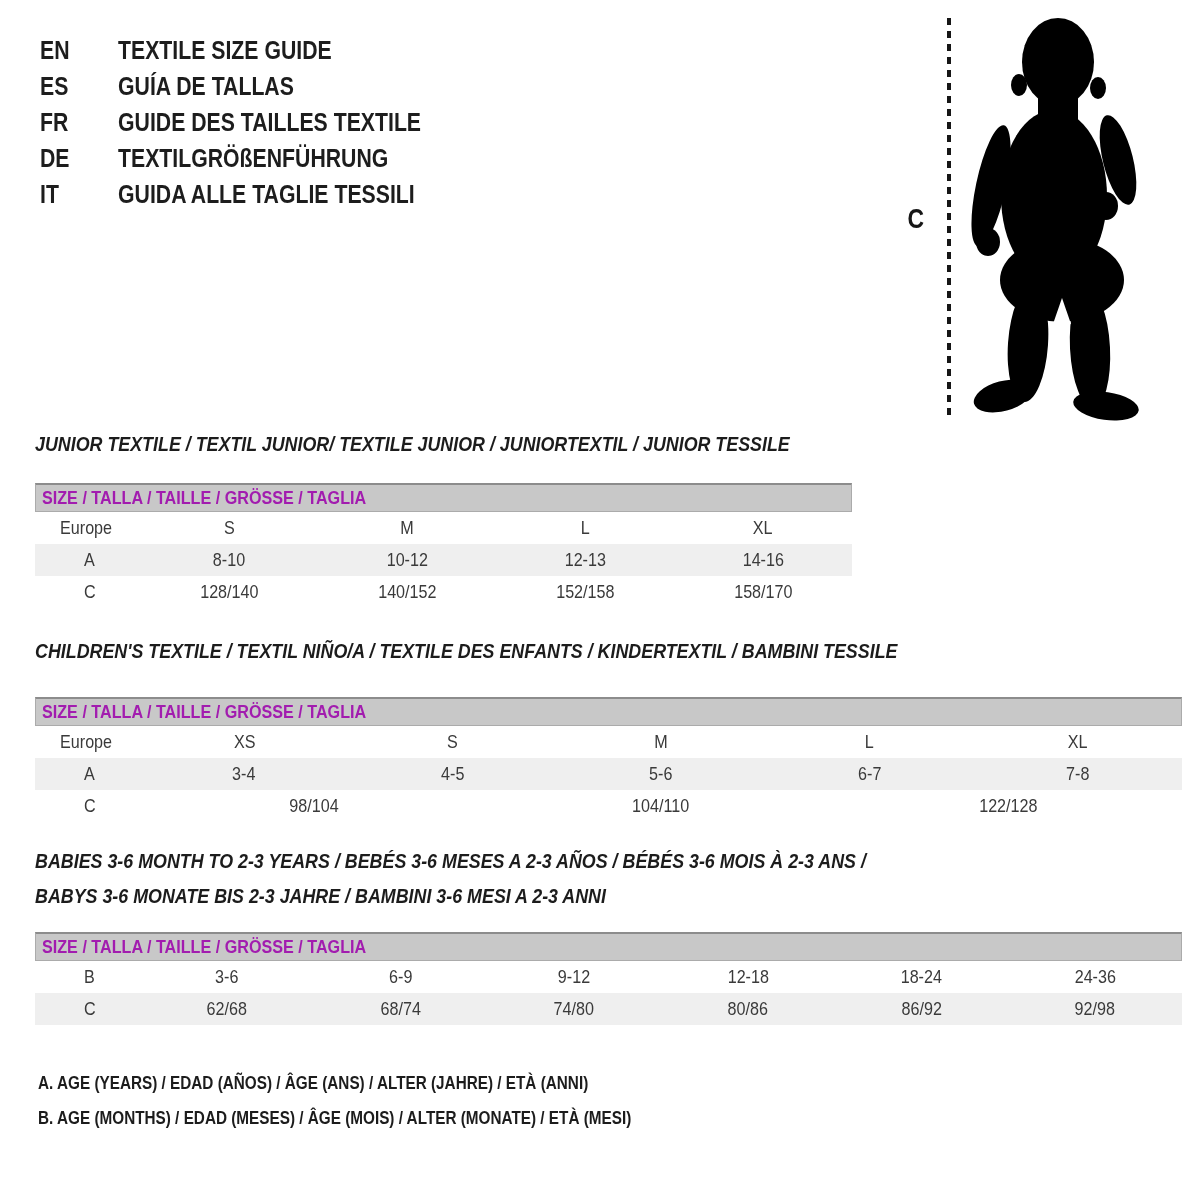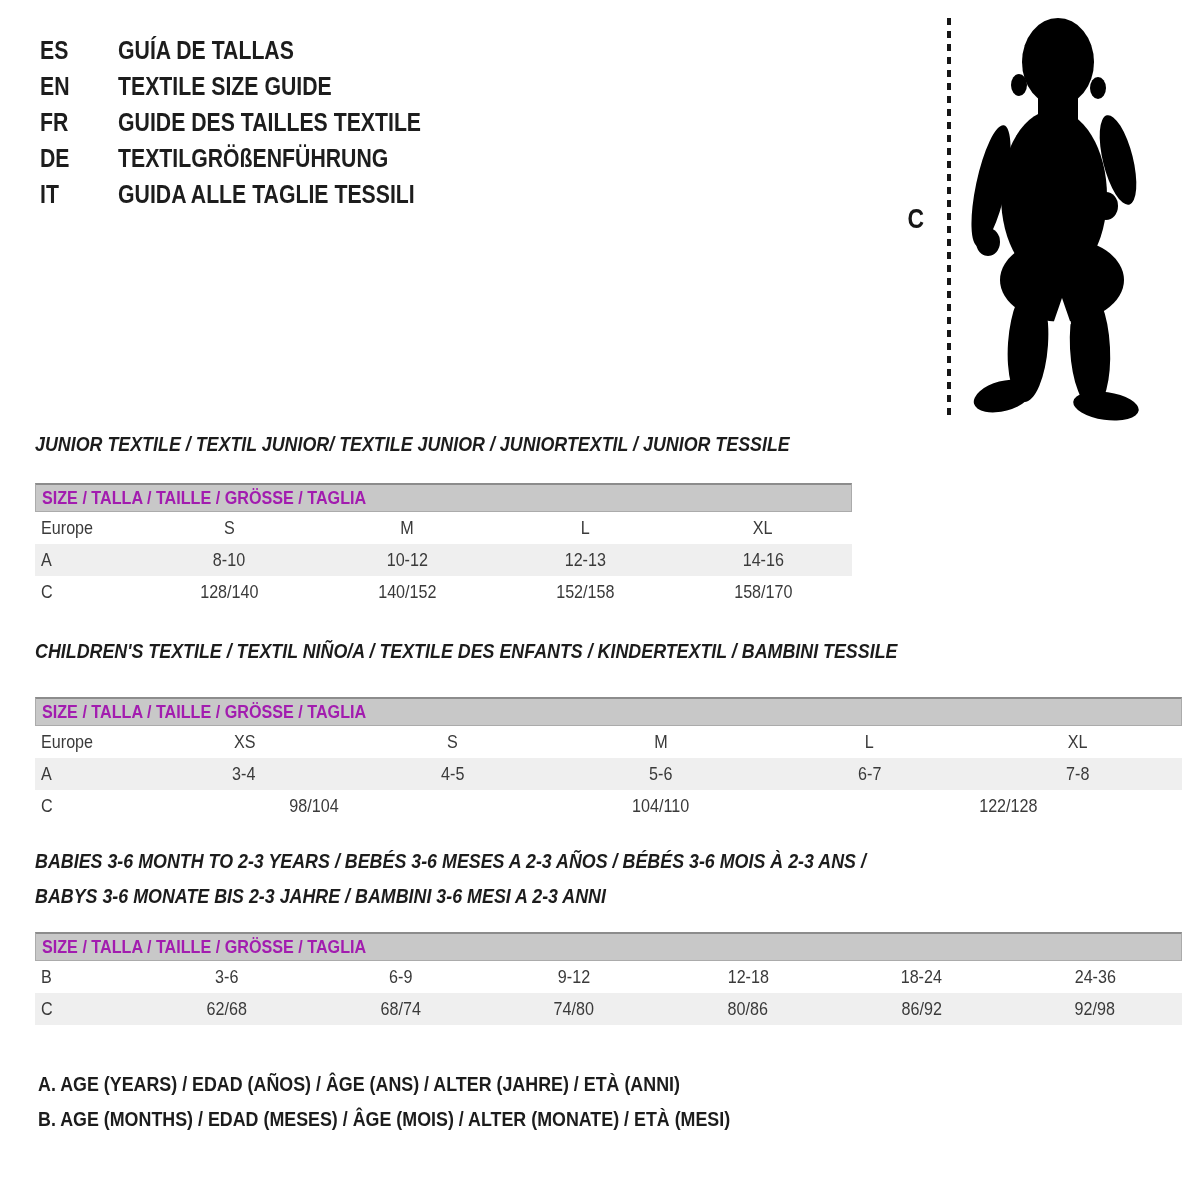--- a/index.html
+++ b/index.html
@@ -31,38 +31,38 @@
 
   
   .sgtable { position:absolute; left:35px; }
   .thead {
     height:29px; line-height:26px; background:#c8c8c8; box-sizing:border-box;
     border:1px solid #ababab; border-top:2px solid #8c8c8c; padding-left:6px;
     font-size:19px; font-weight:bold; color:#a21caf;
   }
   .trow { display:flex; height:32px; line-height:32px; font-size:19px; color:#3a3a3a; background:#ffffff; }
   .trow.shaded { background:#efefef; }
-  .tlabel { flex:0 0 105px; box-sizing:border-box; padding-left:6px; text-align:left; }
+  .tlabel { flex:0 0 105px; box-sizing:border-box; padding-left:6px; text-align:center; }
   .tcell  { flex:1 1 0; text-align:center; }
 
   
   .footnotes { position:absolute; left:38px; top:1066px; }
-  .fn-line { height:35px; line-height:35px; font-weight:bold; font-size:21px; color:#1c1c1c; }
+  .fn-line { height:35px; line-height:35px; font-weight:bold; font-size:18px; color:#1c1c1c; }
 </style>
 </head>
 <body>
 
 <div class="page">
 
   <div class="lang-header">
     <div class="lang-row">
-      <span class="lang-code"><span class="cx cx-l">ES</span></span><span class="lang-title"><span class="cx cx-l">GUÍA DE TALLAS</span></span>
+      <span class="lang-code"><span class="cx cx-l">EN</span></span><span class="lang-title"><span class="cx cx-l">TEXTILE SIZE GUIDE</span></span>
     </div>
     <div class="lang-row">
-      <span class="lang-code"><span class="cx cx-l">EN</span></span><span class="lang-title"><span class="cx cx-l">TEXTILE SIZE GUIDE</span></span>
+      <span class="lang-code"><span class="cx cx-l">ES</span></span><span class="lang-title"><span class="cx cx-l">GUÍA DE TALLAS</span></span>
     </div>
     <div class="lang-row">
       <span class="lang-code"><span class="cx cx-l">FR</span></span><span class="lang-title"><span class="cx cx-l">GUIDE DES TAILLES TEXTILE</span></span>
     </div>
     <div class="lang-row">
       <span class="lang-code"><span class="cx cx-l">DE</span></span><span class="lang-title"><span class="cx cx-l">TEXTILGRÖßENFÜHRUNG</span></span>
     </div>
     <div class="lang-row">
       <span class="lang-code"><span class="cx cx-l">IT</span></span><span class="lang-title"><span class="cx cx-l">GUIDA ALLE TAGLIE TESSILI</span></span>
     </div>

